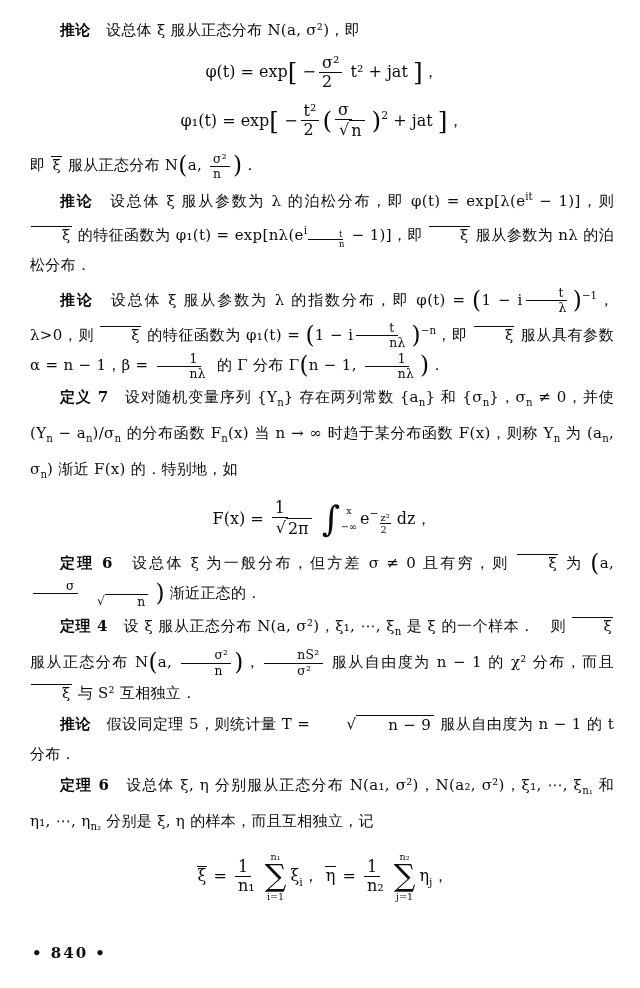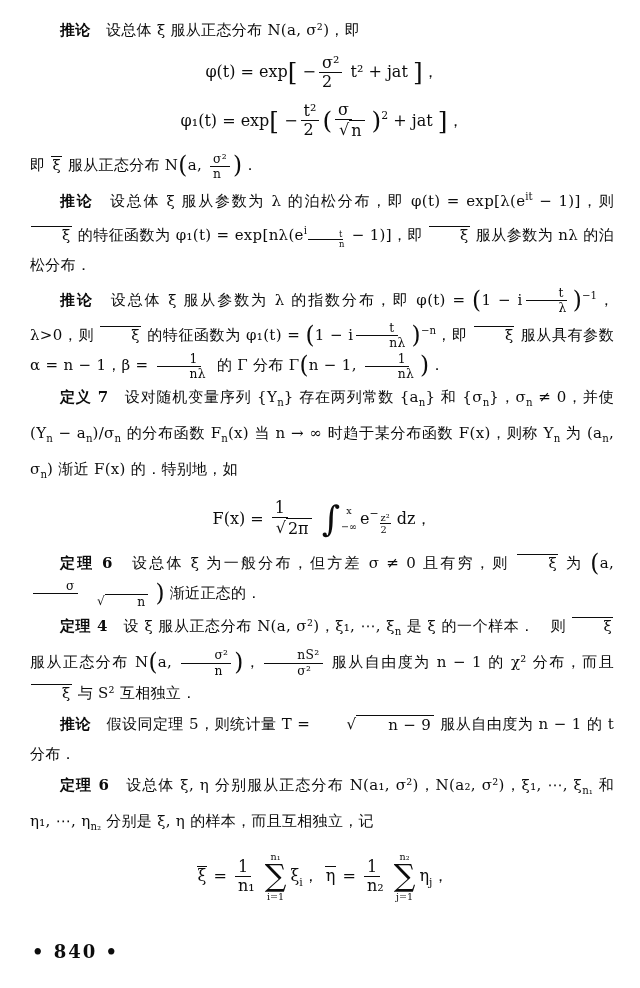--- a/index.html
+++ b/index.html
@@ -62,21 +62,21 @@
     display:inline-flex;flex-direction:column;justify-content:space-between;
     font-size:0.6em;height:2.9em;margin-left:1px;
   }
   
   .bar{
     display:inline-block;border-top:1.3px solid #0c0c0c;
     line-height:1.15;padding:0 1px;margin:0 1px;
   }
   .footer{
     position:absolute;left:32px;bottom:26px;
-    font-size:18px;font-weight:bold;letter-spacing:2px;
+    font-size:15px;font-weight:bold;letter-spacing:2px;
   }
 </style>
 </head>
 <body>
 
 <div class="page">
 
   <div class="para indent"><b>推论</b>　设总体 ξ 服从正态分布 N(a, σ²)，即</div>
   <div class="formula">φ(t) = exp<span class="big">[</span> −<span class="frac">
         <span class="num">σ²</span>

